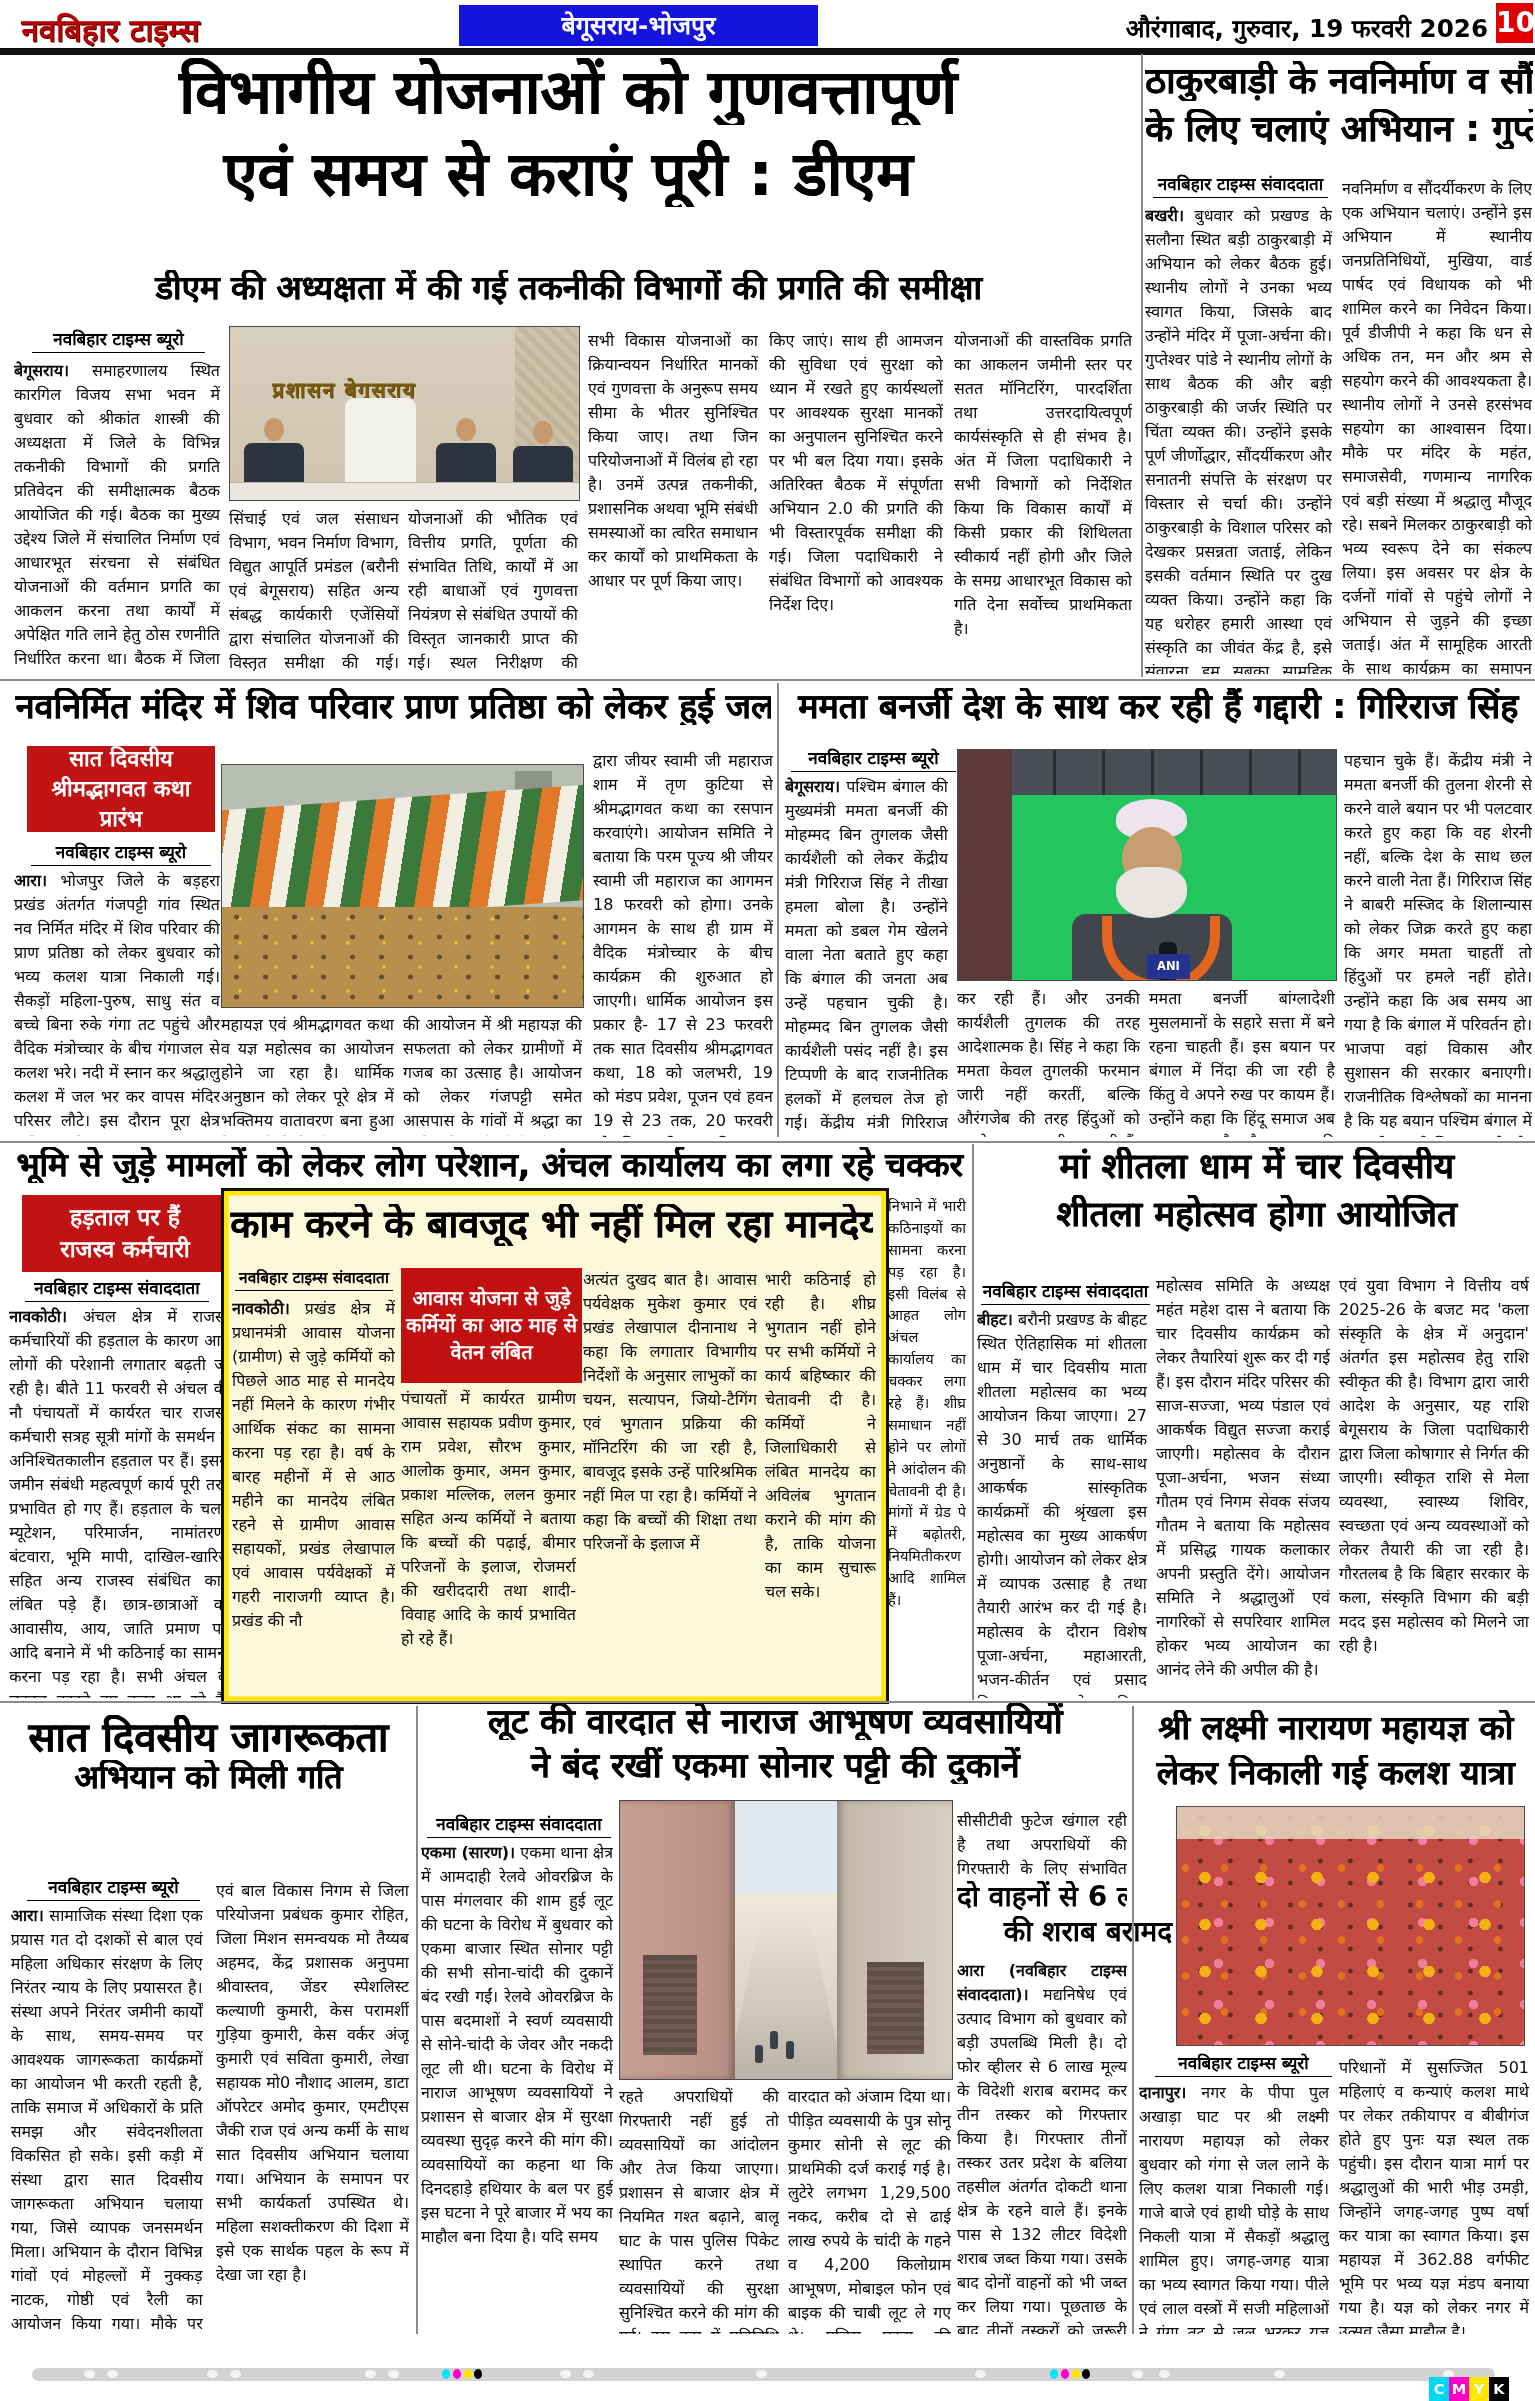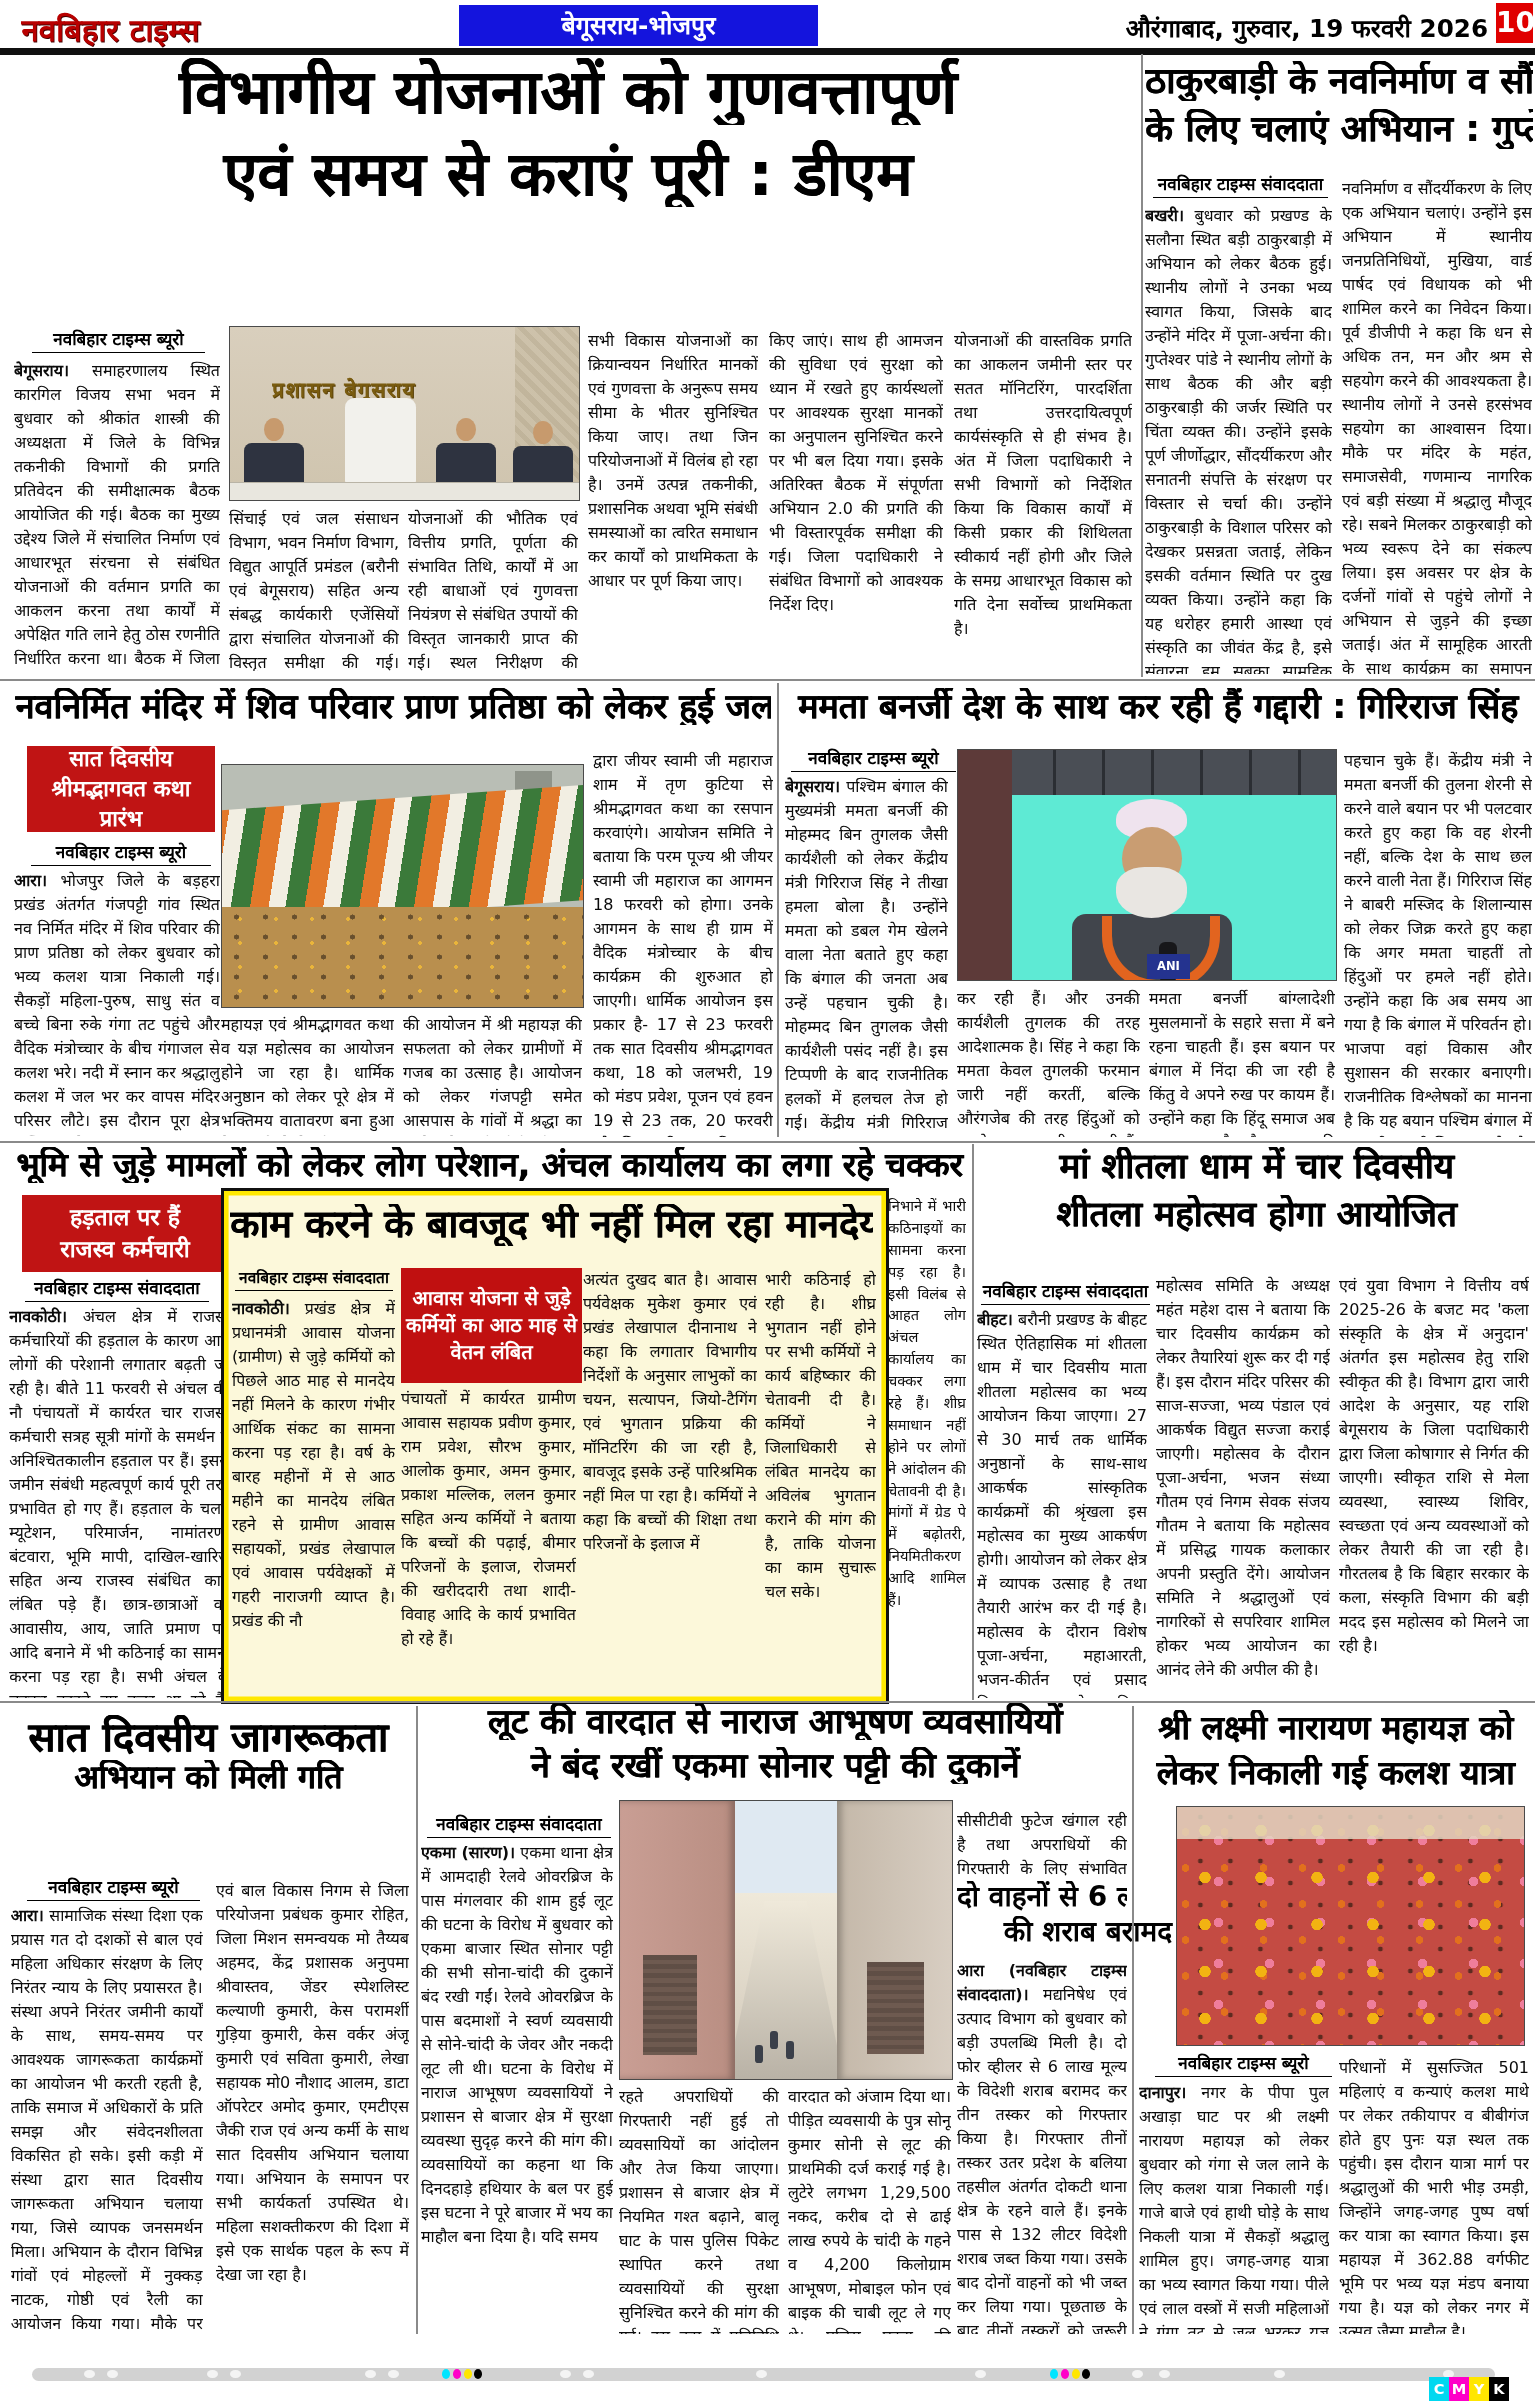--- a/index.html
+++ b/index.html
@@ -36,21 +36,21 @@
   .person .torso{width:60px;height:45px;border-radius:7.7px 7.7px 0 0;background:#2e3340;margin-top:1.5px}
   .table-strip{position:absolute;left:0;bottom:0;width:100%;height:17px;background:#e9e7df;border-top:1.5px solid #b9b4a6}
   .jal-photo{background:#b9beb5}
   .canopy{position:absolute;left:-7.7px;top:32px;width:399px;height:115px;transform:rotate(-4deg);
       background:repeating-linear-gradient(103deg,#e2782a 0 18.4px,#f2eee2 18.4px 35px,#3b7a3a 35px 54px)}
   .tower{position:absolute;left:293px;top:6.1px;width:37px;height:100px;background:#8f948a}
   .jal-crowd{position:absolute;left:0;top:142px;width:100%;height:100px;background:#b98f4e;
       background-image:radial-gradient(circle 6.1px,rgba(40,30,20,.55) 40%,transparent 43%),
       radial-gradient(circle 4.6px,rgba(242,188,54,.85) 40%,transparent 43%);
       background-size:29px 20px,36px 24px}
-  .gir-photo{background:#5eead4}
+  .gir-photo{background:#22c55e}
   .gir-ceiling{position:absolute;left:0;top:0;width:100%;height:45px;
       background:repeating-linear-gradient(90deg,#4a4e55 0 46px,#2b2e33 46px 49px)}
   .gir-pillar{position:absolute;left:0;top:0;width:54px;height:100%;background:#5d3a39}
   .gir-cap{position:absolute;left:158px;top:49px;width:71px;height:40px;border-radius:50% 50% 40% 40%;background:#efe3ee}
   .gir-face{position:absolute;left:164px;top:77px;width:60px;height:63px;border-radius:50%;background:#c99d72}
   .gir-beard{position:absolute;left:158px;top:117px;width:71px;height:51px;border-radius:40% 40% 50% 50%;background:#e9e6e2}
   .gir-body{position:absolute;left:114px;top:164px;width:160px;height:69px;border-radius:14px 14px 0 0;background:#41454c}
   .garland{position:absolute;left:144px;top:166px;width:98px;height:64px;border:10.7px solid #e2641f;
       border-top:none;border-radius:0 0 54px 54px}
   .mic{position:absolute;left:201px;top:192px;width:18.4px;height:40px;background:#17171a;border-radius:6.1px}
@@ -90,20 +90,21 @@
 <div class="page">
 
   <div class="paper-name">नवबिहार टाइम्स</div>
   <div class="edition-box">बेगूसराय-भोजपुर</div>
   <div class="dateline">औरंगाबाद, गुरुवार, 19 फरवरी 2026</div>
   <div class="page-num">10</div>
   <div class="header-rule"></div>
 
   <div class="hl" style="left:0;top:140px;width:1136px;font-size:61px">एवं समय से कराएं पूरी : डीएम</div>
   <div class="hl" style="left:0;top:58px;width:1136px;font-size:61px">विभागीय योजनाओं को गुणवत्तापूर्ण</div>
+  <div class="hl" style="left:31px;top:270px;width:1075px;font-size:33px">डीएम की अध्यक्षता में की गई तकनीकी विभागों की प्रगति की समीक्षा</div>
   <div class="byline" style="left:32px;top:327px;width:173px">नवबिहार टाइम्स ब्यूरो</div>
   <div class="col" style="left:14px;top:359px;width:206px;height:312px">
     <b>बेगूसराय।</b>
     <span>समाहरणालय स्थित कारगिल विजय सभा भवन में बुधवार को श्रीकांत शास्त्री की अध्यक्षता में जिले के विभिन्न तकनीकी विभागों की प्रगति प्रतिवेदन की समीक्षात्मक बैठक आयोजित की गई। बैठक का मुख्य उद्देश्य जिले में संचालित निर्माण एवं आधारभूत संरचना से संबंधित योजनाओं की वर्तमान प्रगति का आकलन करना तथा कार्यों में अपेक्षित गति लाने हेतु ठोस रणनीति निर्धारित करना था। बैठक में जिला पदाधिकारी ने कार्य विभाग (बेगूसराय, बखरी, बलिया एवं तेघड़ा प्रमंडल), पथ निर्माण विभाग,</span>
   </div>
 
   <div class="photo meeting-photo" style="left:229px;top:326px;width:349px;height:173px">
     <div class="lattice"></div>
     <div class="sign-text">प्रशासन बेगूसराय</div>
     <div class="person" style="left:14px;top:91px">

